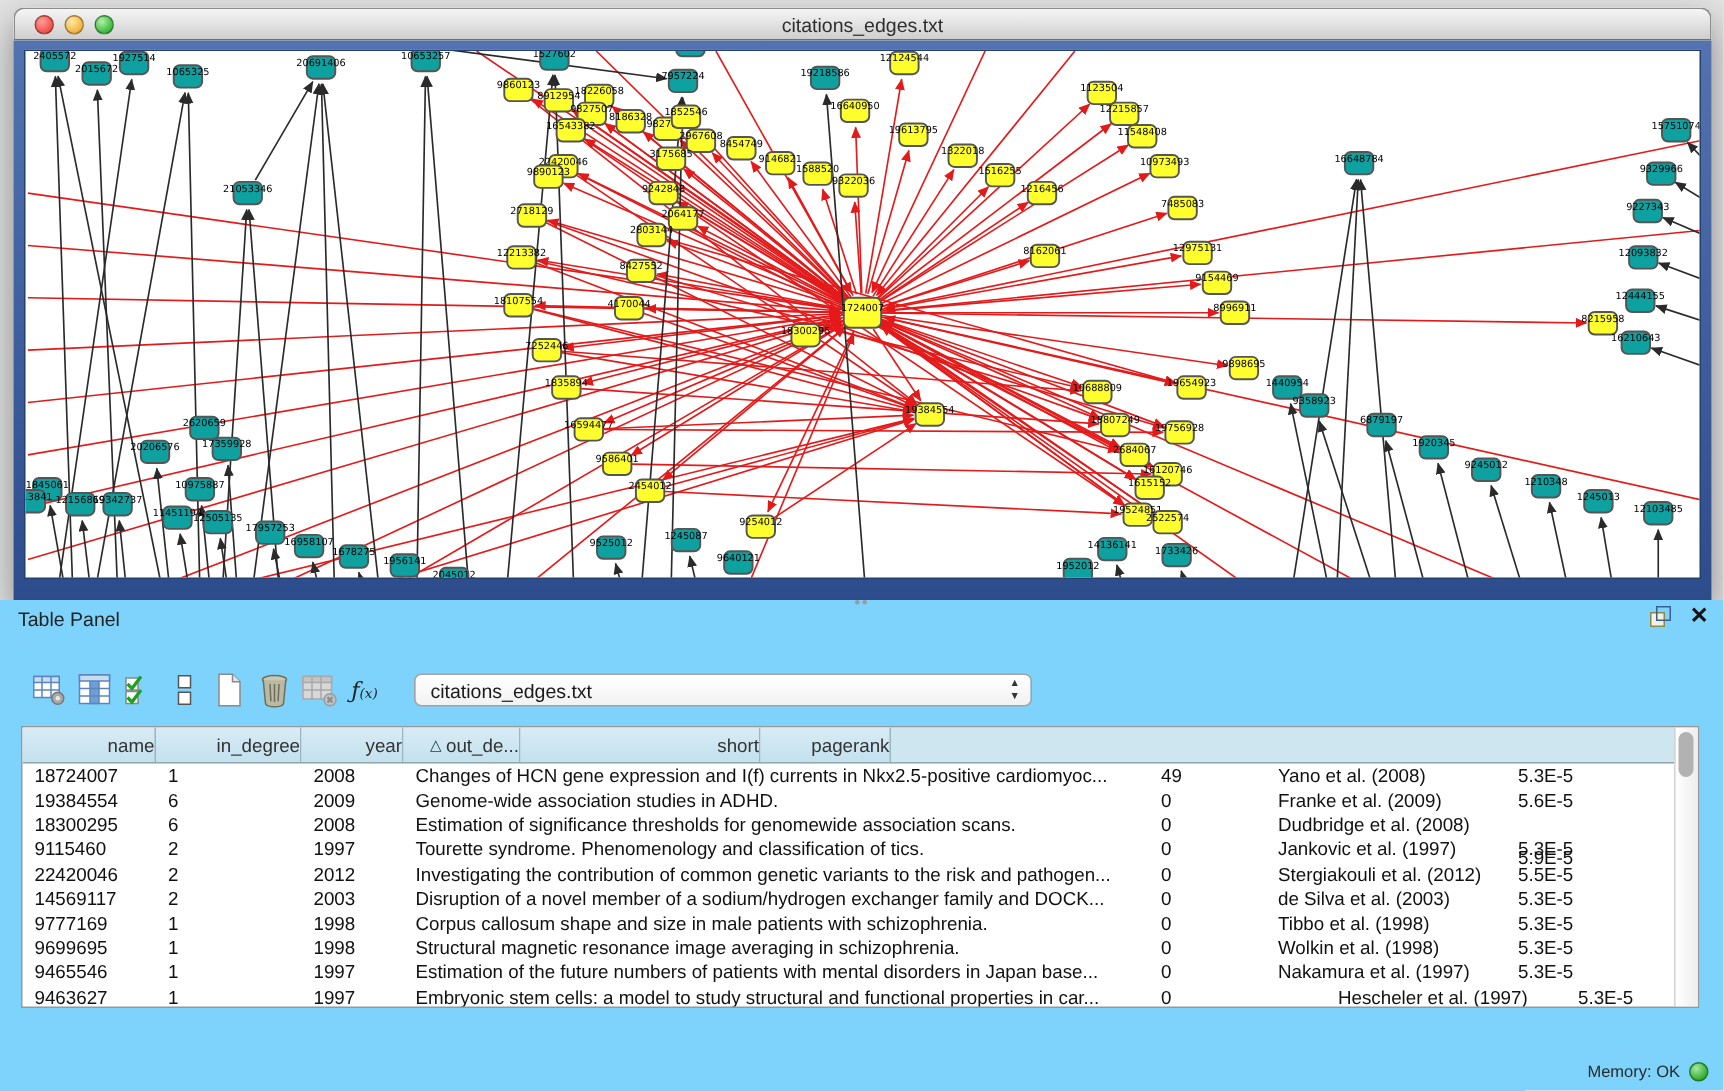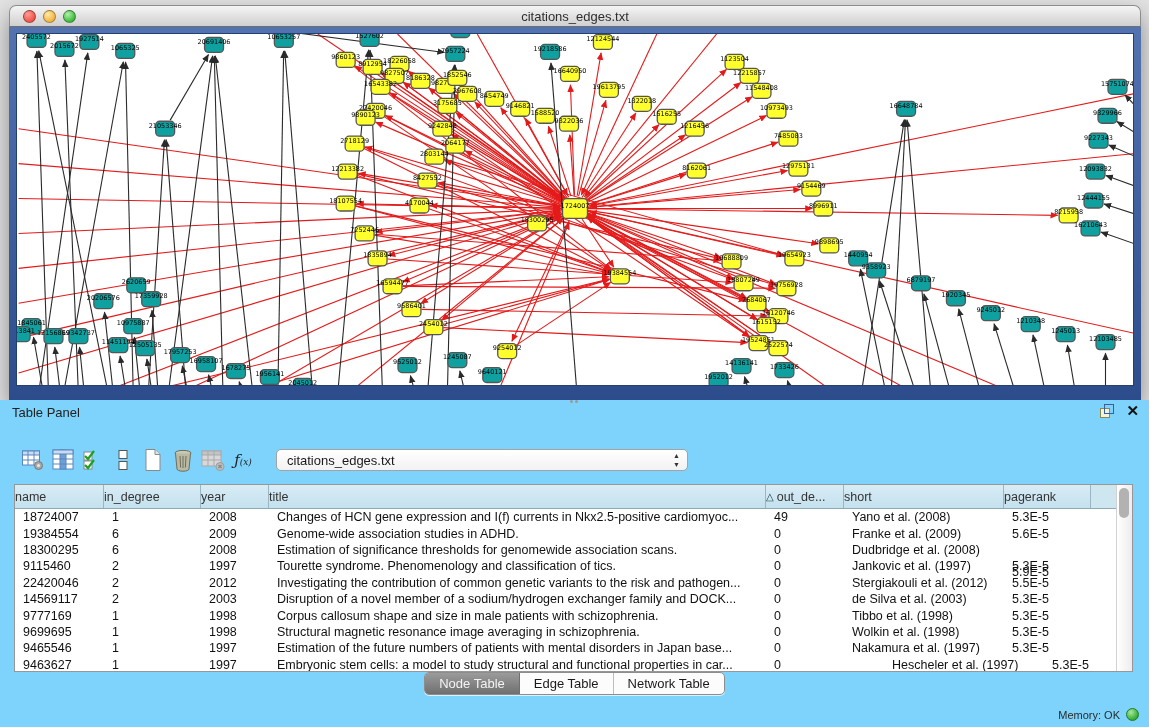--- a/index.html
+++ b/index.html
@@ -37,21 +37,21 @@
   .fx{font-size:15px;color:#222;font-family:"DejaVu Serif",serif;font-style:italic;}
   .fx small{font-size:9px;font-style:italic;}
   .combo{margin-left:18px;width:412px;height:22px;background:linear-gradient(#ffffff,#f2f2f2);
     border:1px solid #a3a3a3;border-radius:5px;position:relative;box-sizing:border-box;}
   .combo-text{position:absolute;left:10px;top:3px;font-size:13px;color:#1a1a1a;}
   .combo-step{position:absolute;right:7px;top:1px;font-size:7px;line-height:9px;color:#333;text-align:center;}
 
   .table-wrap{position:absolute;left:14px;top:84px;width:1119px;height:188px;background:#fff;
     border:1px solid #979797;box-sizing:border-box;overflow:hidden;}
   .thead{display:flex;height:23px;border-bottom:1px solid #8fa9b5;background:#cde6f0;}
-  .th{box-sizing:border-box;height:23px;border-right:1px solid #9ab6c2;display:flex;align-items:center;justify-content:flex-start;
+  .th{box-sizing:border-box;height:23px;border-right:1px solid #9ab6c2;display:flex;align-items:center;justify-content:flex-end;
     font-size:12.5px;color:#333;gap:3px;background:linear-gradient(#d8ecf5,#c4e1ee);}
   .sort-tri{font-size:10px;color:#16424f;}
   .tbody .tr{display:flex;height:16.4px;align-items:center;}
   .td{box-sizing:border-box;padding-left:8px;font-size:12.5px;color:#111;white-space:nowrap;overflow:hidden;}
   .vscroll{position:absolute;right:0;top:0;bottom:0;width:15px;background:linear-gradient(to right,#ffffff,#ededed);border-left:1px solid #d2d2d2;}
   .vthumb{position:absolute;left:2px;top:3px;width:10px;height:30px;border-radius:5px;background:#b2b2b2;}
 
   .tabsbar{position:absolute;left:0;top:272px;width:100%;display:flex;justify-content:center;}
   .segment{display:inline-flex;border:1px solid #8d8d8d;border-radius:5px;overflow:hidden;background:#fcfcfc;box-shadow:0 1px 0 rgba(255,255,255,.7);}
   .seg-tab{padding:3px 14px;font-size:13px;color:#1a1a1a;border-right:1px solid #bdbdbd;}
@@ -564,23 +564,20 @@
       <div class="thead" id="thead-row">
           <div class="th" style="width: 89px;">
             <span>name</span>
           </div>
           <div class="th" style="width: 97px;">
             <span>in_degree</span>
           </div>
           <div class="th" style="width: 68px;">
             <span>year</span>
           </div>
-          <div class="th" style="width: 497px;">
-            <span>title</span>
-          </div>
           <div class="th" style="width: 78px;">
             <span class="sort-tri">△</span>
             <span>out_de...</span>
           </div>
           <div class="th" style="width: 160px;">
             <span>short</span>
           </div>
           <div class="th" style="width: 87px;">
             <span>pagerank</span>
           </div>
@@ -675,26 +672,19 @@
             <div class="td" style="width: 78px;">0</div>
             <div class="td" style="width: 160px; margin-left: 40px;">Hescheler et al. (1997)</div>
             <div class="td" style="width: 87px;">5.3E-5</div>
           </div>
         </div>
       <div class="vscroll">
         <div class="vthumb"></div>
       </div>
     </div>
 
-    <div class="tabsbar">
-      <div class="segment" id="segment">
-          <div class="seg-tab active">Node Table</div>
-          <div class="seg-tab">Edge Table</div>
-          <div class="seg-tab">Network Table</div>
-        </div>
-    </div>
 
     <div class="status">
       <span class="status-text">Memory: OK</span>
       <span class="mem-dot"></span>
     </div>
   </div>
 </div>
 
 </body></html>

